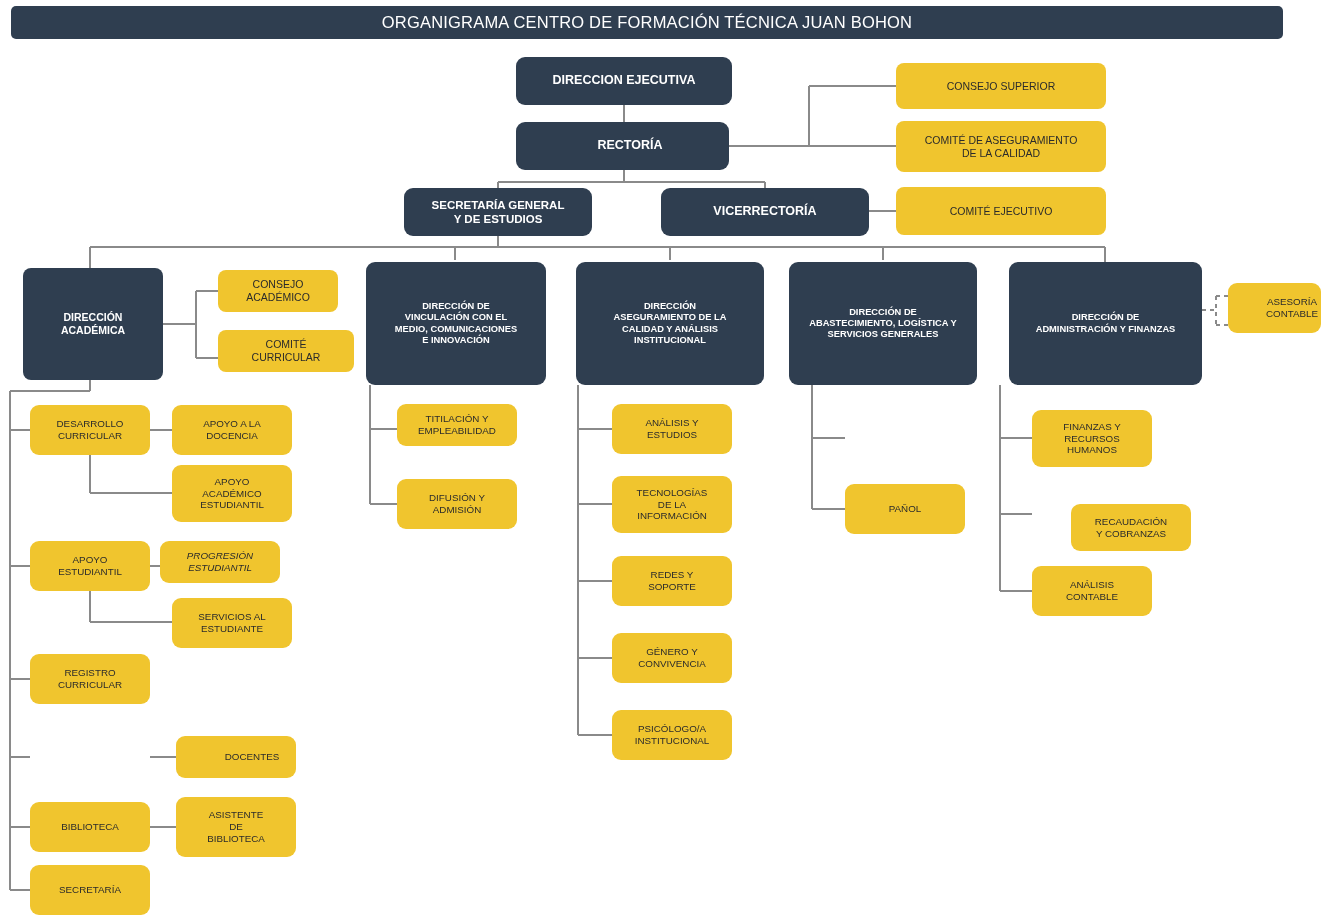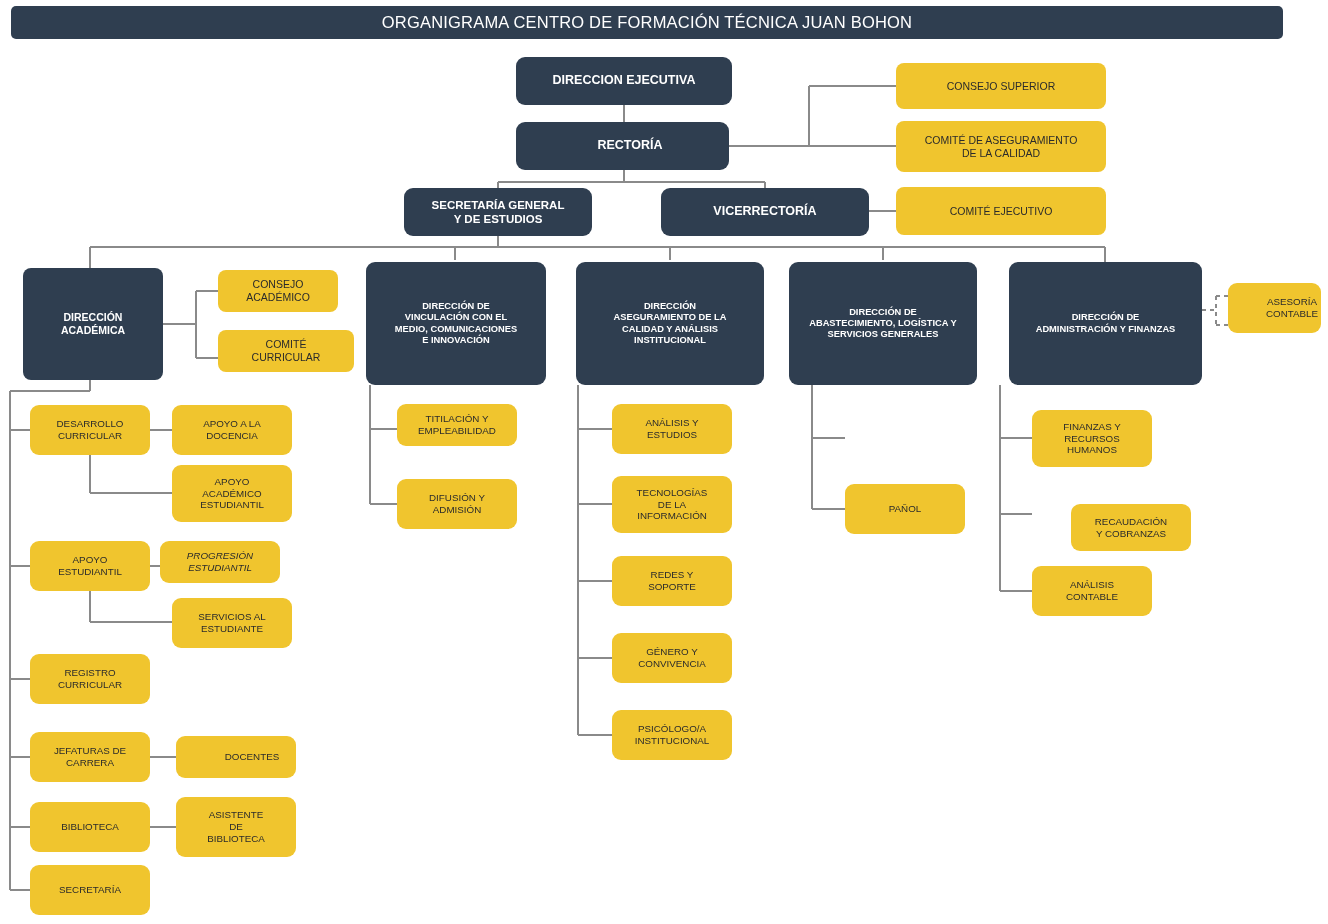--- a/index.html
+++ b/index.html
@@ -171,22 +171,20 @@
   <div class="node gold fs10" style="left:30px;top:541px;width:120px;height:50px;">APOYO
 ESTUDIANTIL</div>
   <div class="node gold fs10" style="left:160px;top:541px;width:120px;height:42px;font-style:italic;">PROGRESIÓN
 ESTUDIANTIL</div>
   <div class="node gold fs10" style="left:172px;top:598px;width:120px;height:50px;">SERVICIOS AL
 ESTUDIANTE</div>
 
   <div class="node gold fs10" style="left:30px;top:654px;width:120px;height:50px;">REGISTRO
 CURRICULAR</div>
 
-  <div class="node gold fs10" style="left:30px;top:732px;width:120px;height:50px;">JEFATURAS DE
-CARRERA</div>
   <div class="node gold fs10" style="left:176px;top:736px;width:120px;height:42px;padding-left:37px;">DOCENTES</div>
 
   <div class="node gold fs10" style="left:30px;top:802px;width:120px;height:50px;">BIBLIOTECA</div>
   <div class="node gold fs10" style="left:176px;top:797px;width:120px;height:60px;">ASISTENTE
 DE
 BIBLIOTECA</div>
 
   <div class="node gold fs10" style="left:30px;top:865px;width:120px;height:50px;">SECRETARÍA</div>
 
   <div class="node gold fs10" style="left:397px;top:404px;width:120px;height:42px;">TITILACIÓN Y

